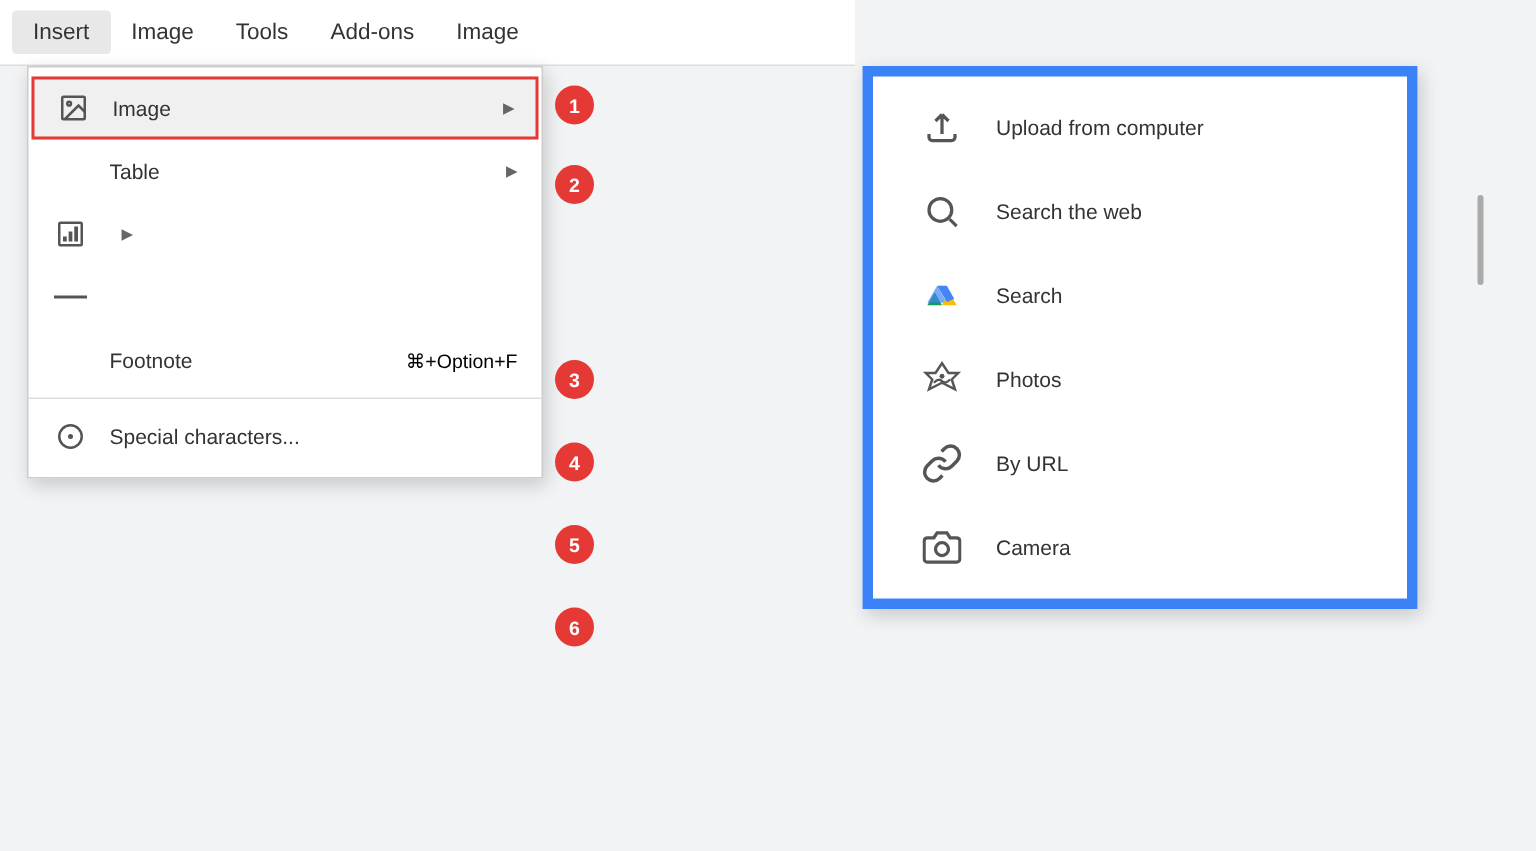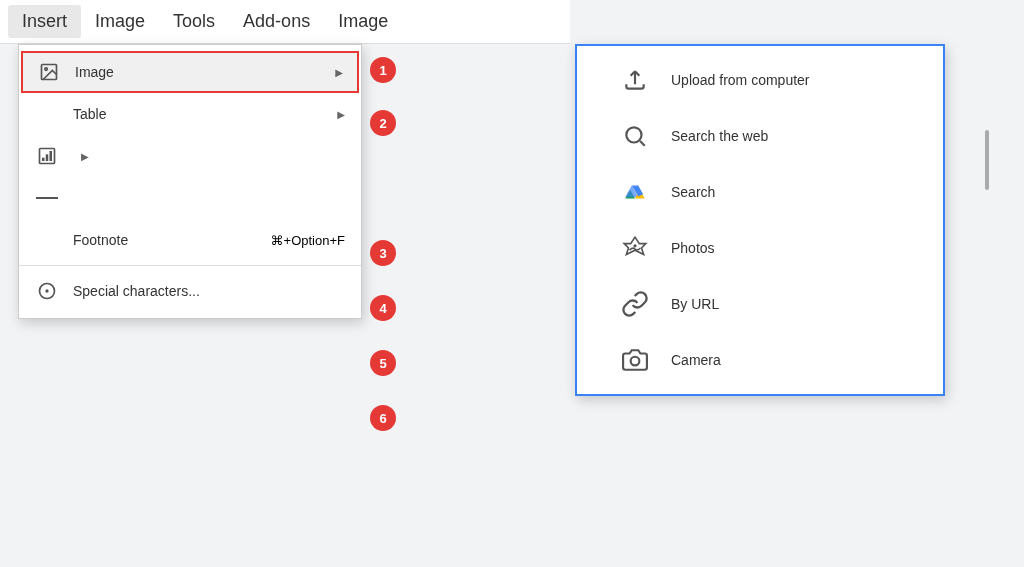--- a/index.html
+++ b/index.html
@@ -29,21 +29,21 @@
       background: #fff;
       border-bottom: 1px solid #ddd;
       display: flex;
       align-items: center;
       height: 44px;
       padding: 0 8px;
       z-index: 10;
     }
     .menu-item {
       padding: 6px 14px;
-      font-size: 18px;
+      font-size: 15px;
       color: #333;
       cursor: pointer;
       border-radius: 3px;
       white-space: nowrap;
     }
     .menu-item:hover, .menu-item.active {
       background: #f0f0f0;
     }
     .menu-item.active {
       background: #e8e8e8;
@@ -134,24 +134,24 @@
       z-index: 30;
     }
 
     
     .submenu-panel {
       position: absolute;
       top: 44px;
       left: 575px;
       width: 370px;
       background: #fff;
-      border: 2px solid #3b82f6;
+      border: 7px solid #3b82f6;
       box-shadow: 2px 4px 12px rgba(0,0,0,0.18);
       z-index: 20;
-      padding: 6px 16px;
+      padding: 6px 4px;
     }
 
     .submenu-item {
       display: flex;
       align-items: center;
       padding: 14px 24px;
       font-size: 17px;
       color: #333;
       cursor: pointer;
       min-height: 56px;

